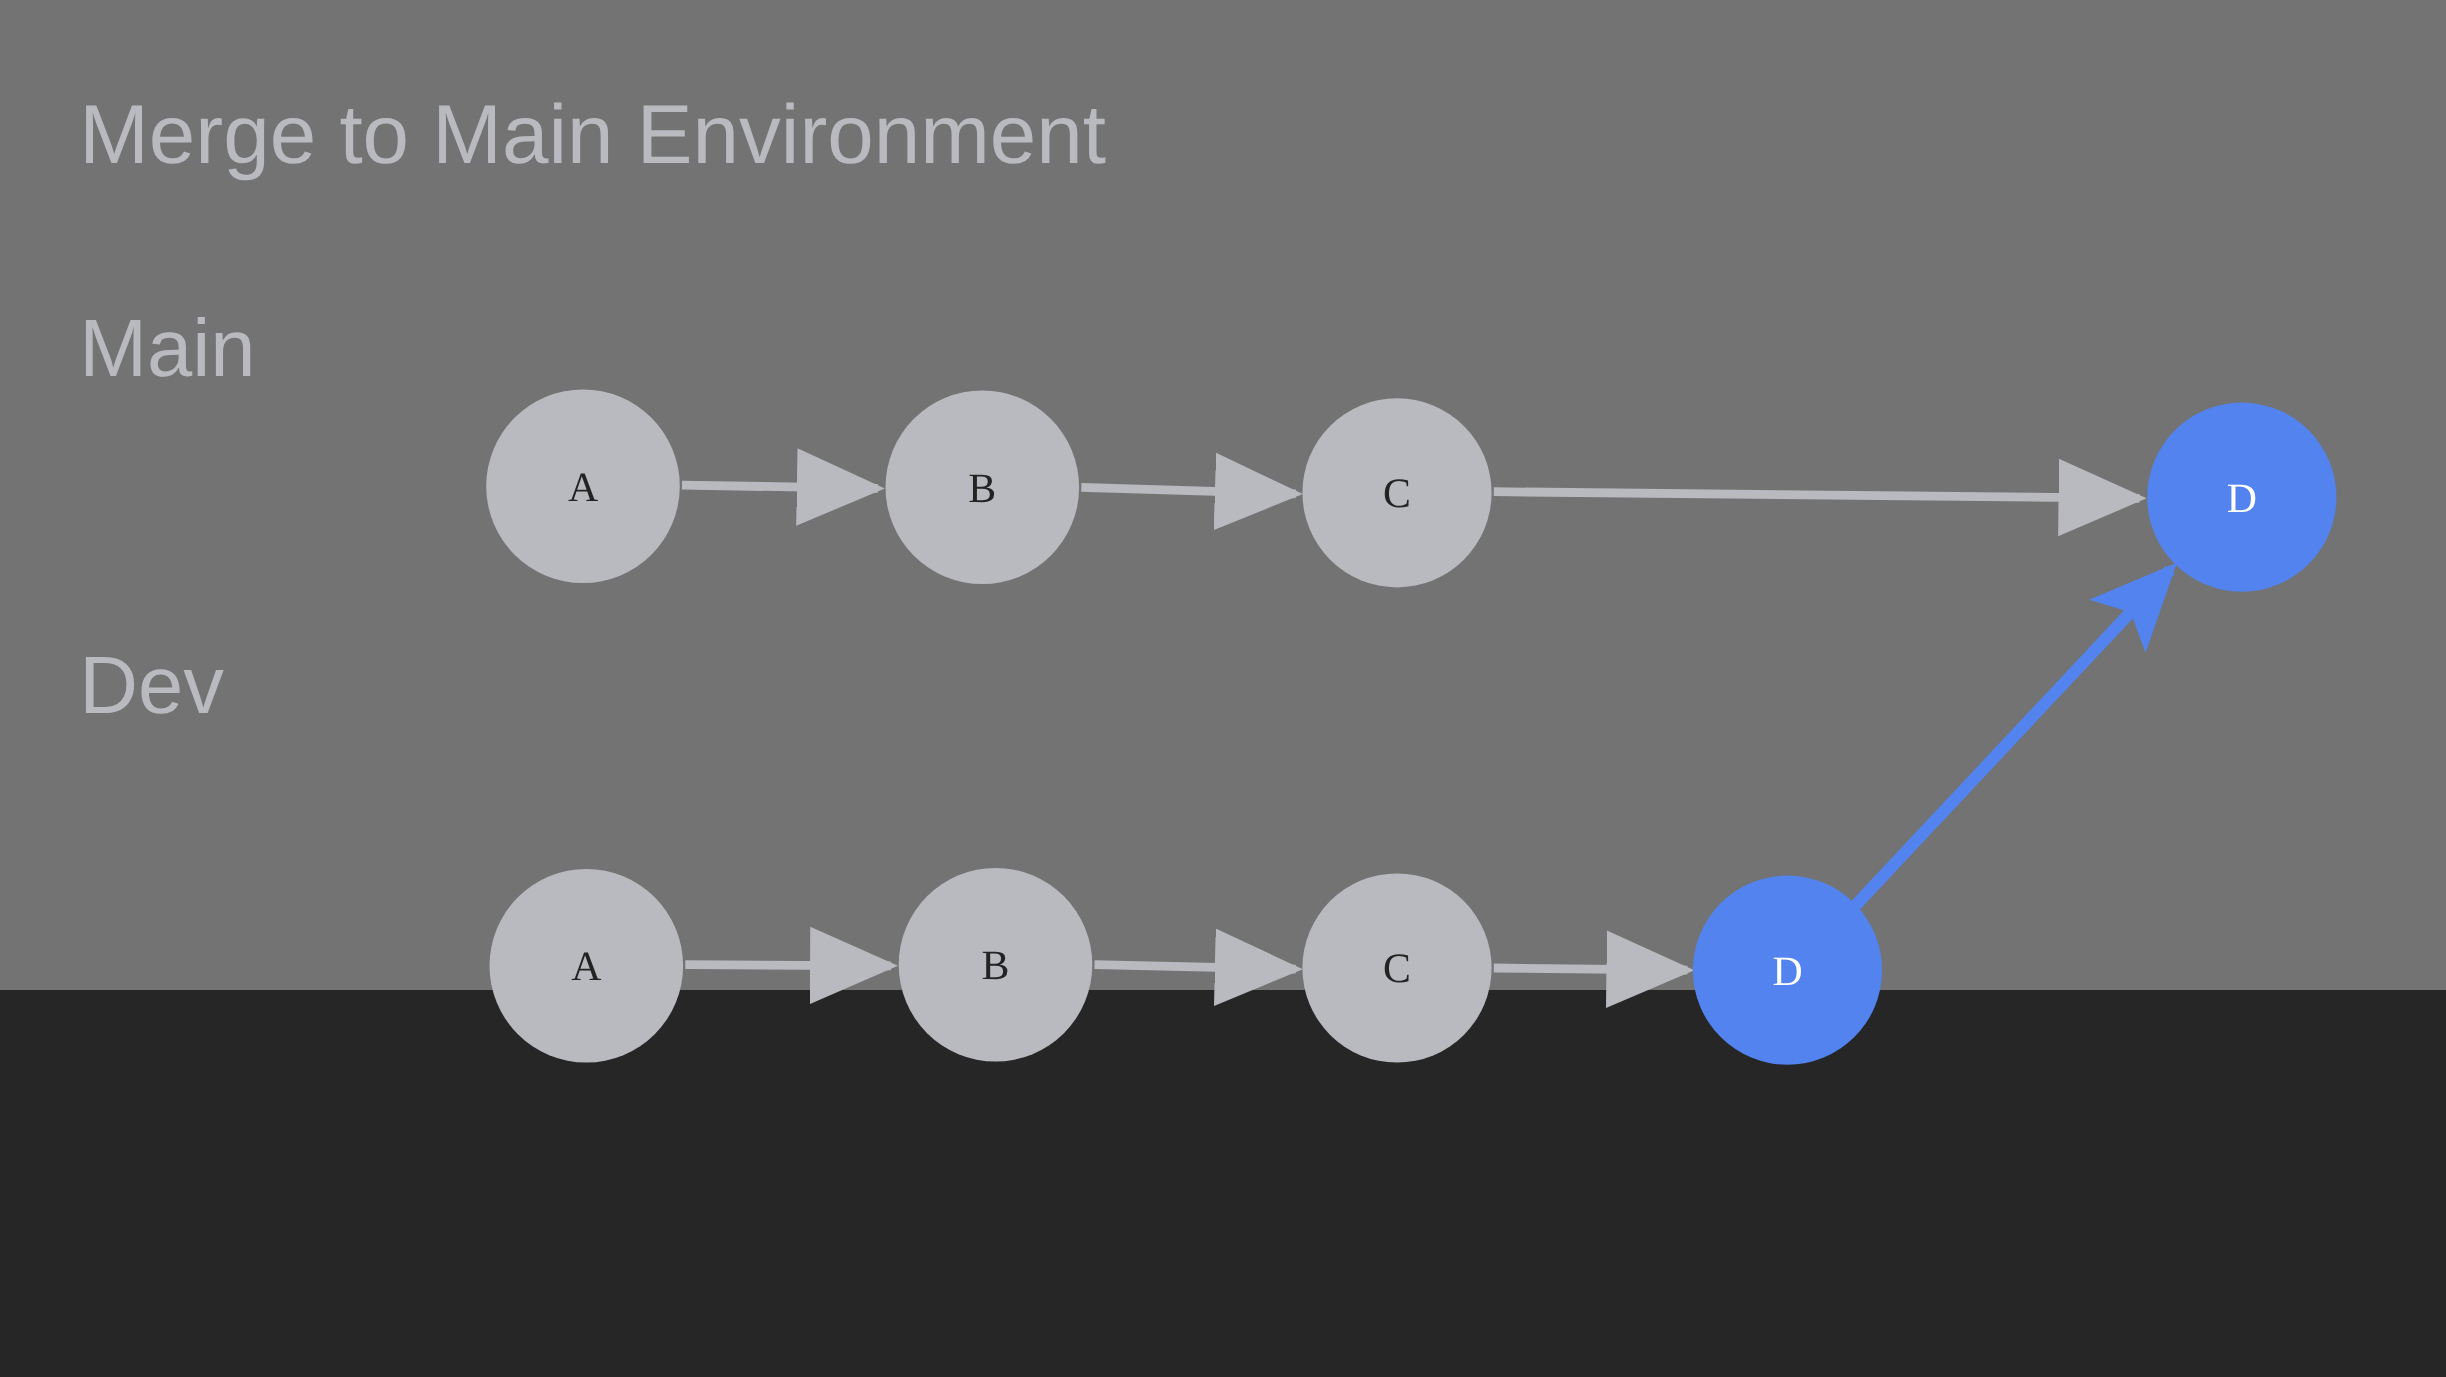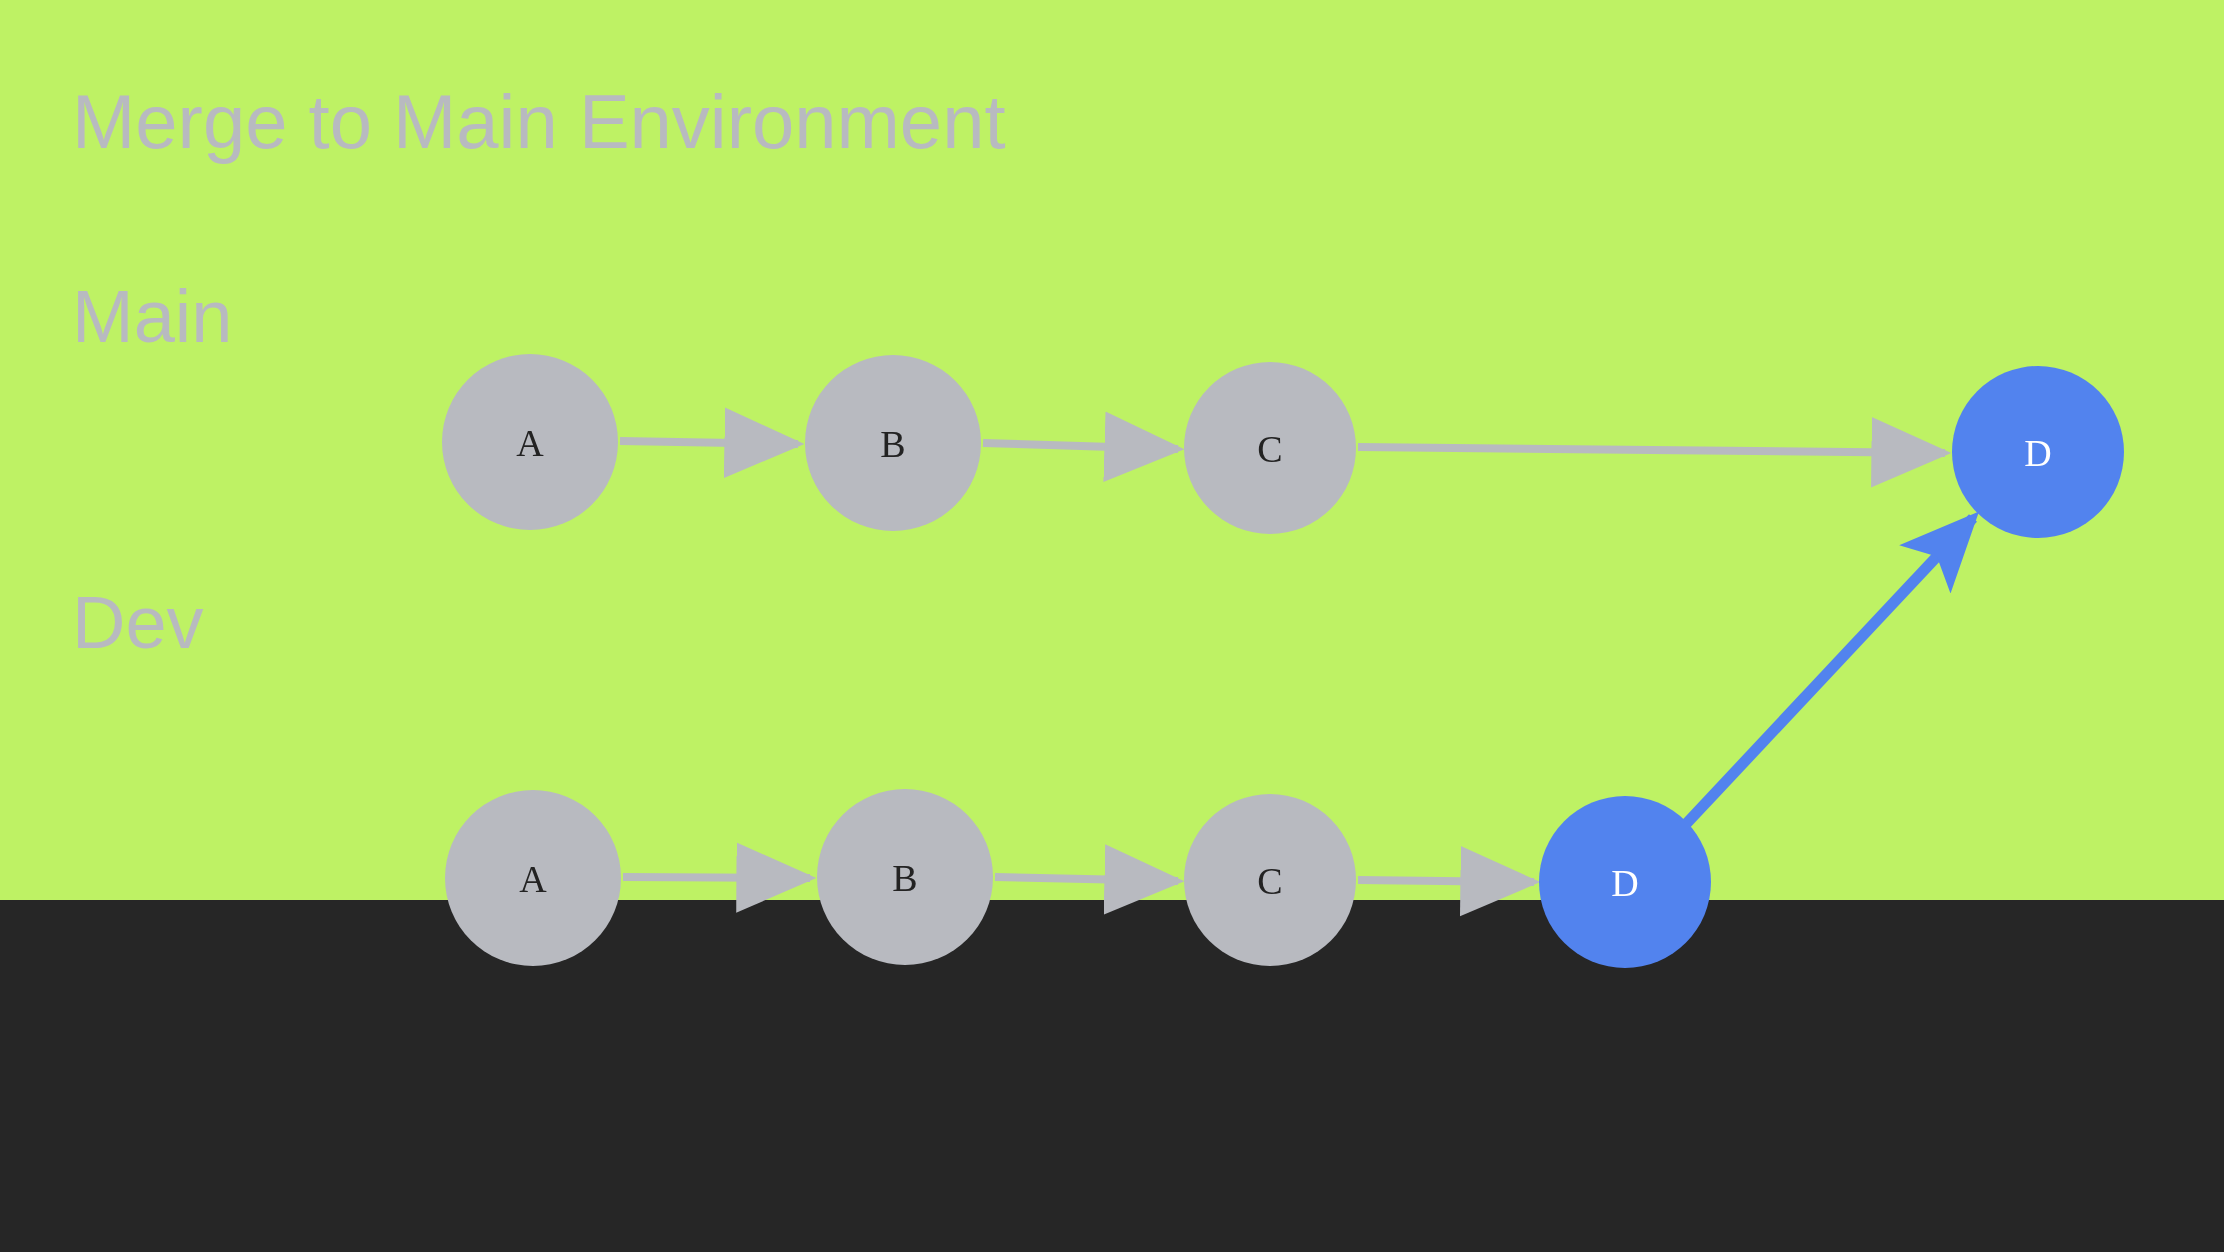--- a/index.html
+++ b/index.html
@@ -10,21 +10,21 @@
   body {
     width: 2224px;
     height: 1252px;
     overflow: hidden;
     font-family: "Liberation Sans", sans-serif;
   }
   #canvas {
     position: relative;
     width: 2224px;
     height: 900px;
-    background: #bef264;
+    background: #737373;
   }
   #diagram-svg {
     position: absolute;
     left: 0;
     top: 0;
     width: 2224px;
     height: 1252px;
     display: block;
   }
   .diagram-title {

